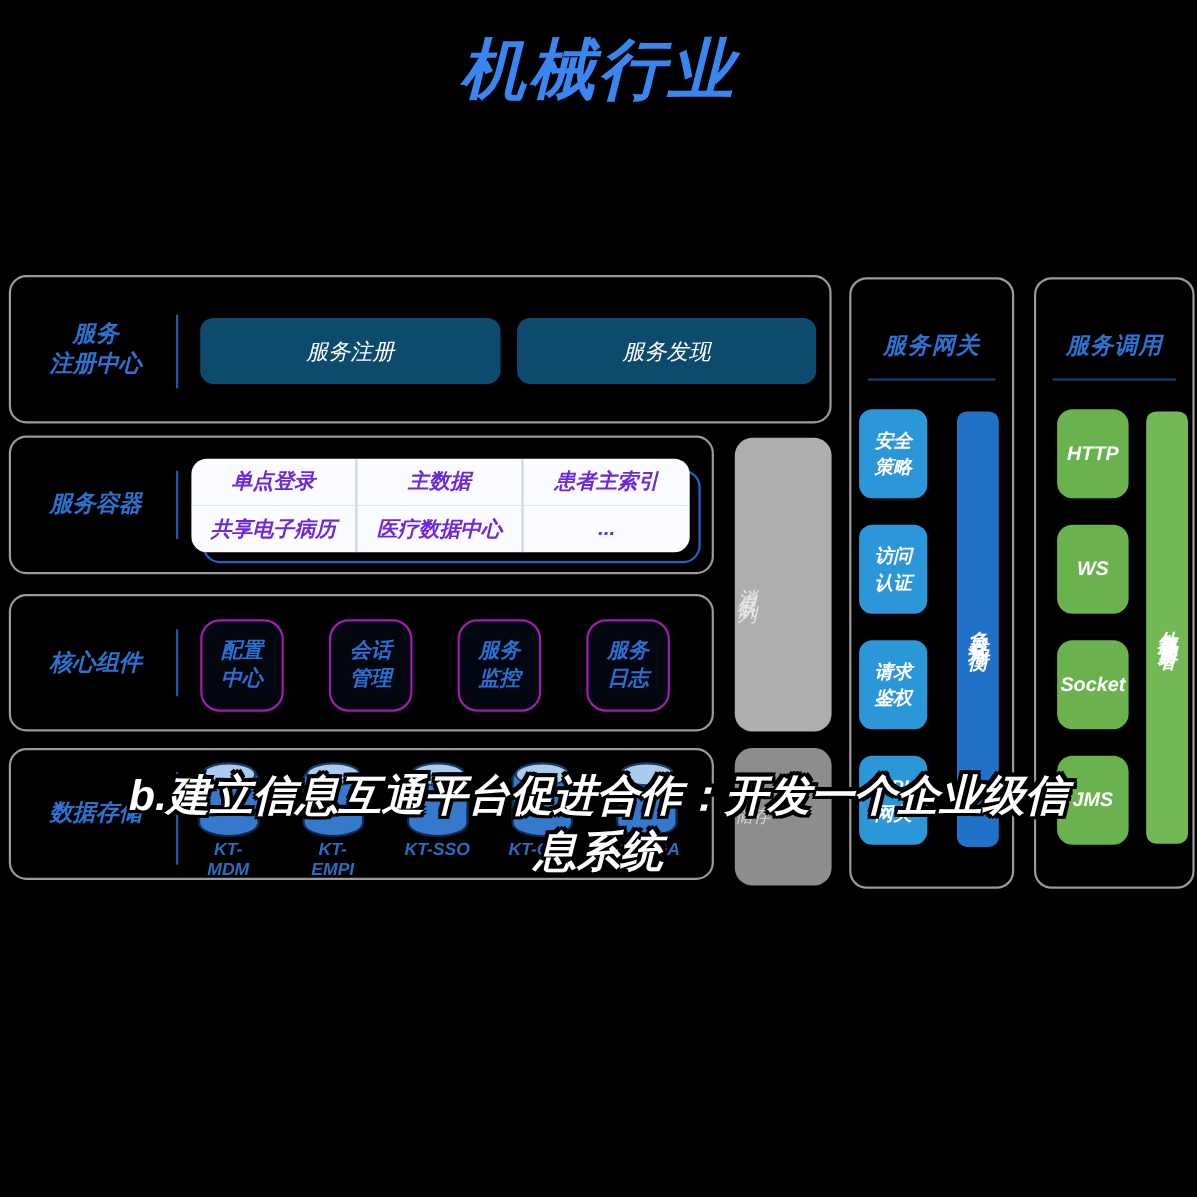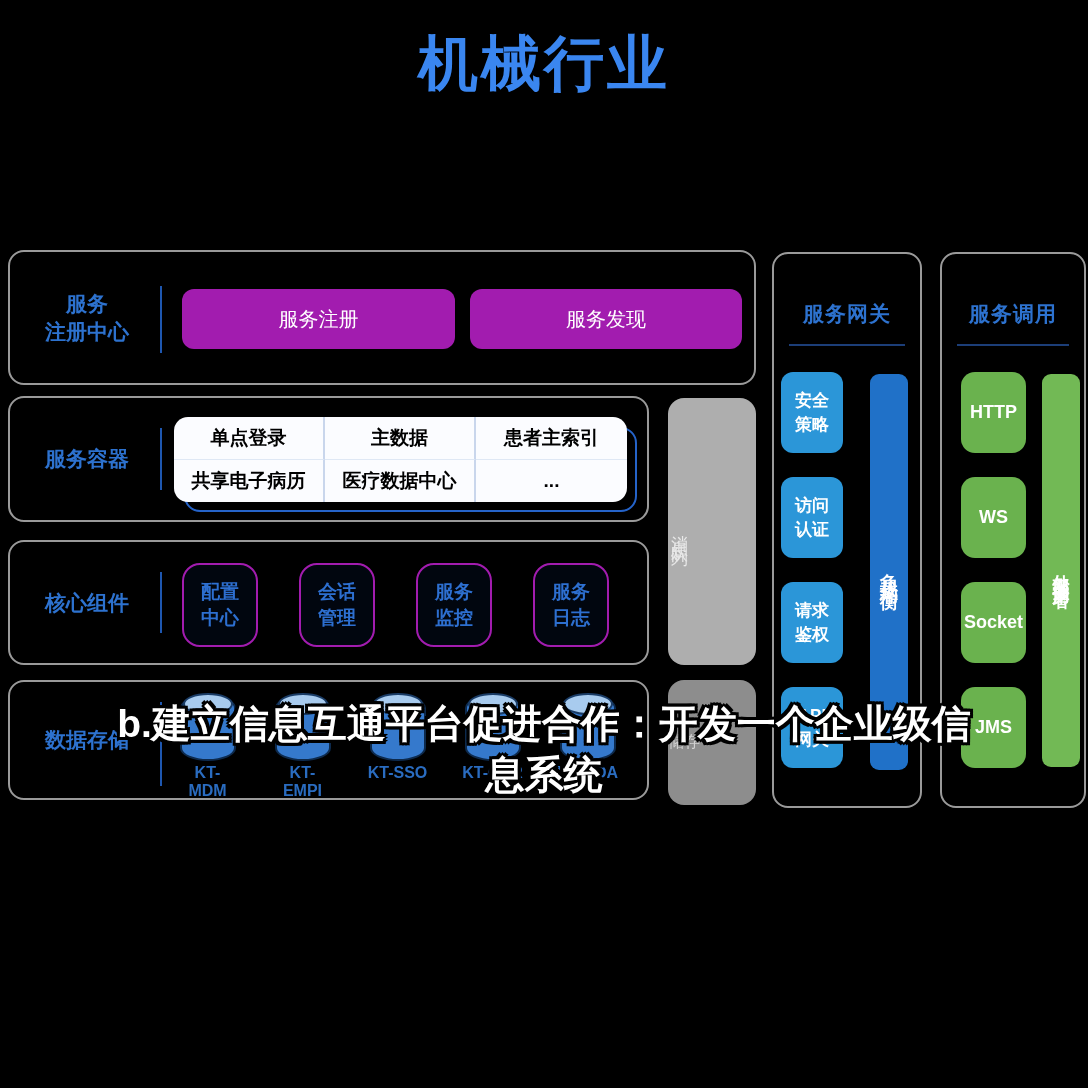--- a/index.html
+++ b/index.html
@@ -1,46 +1,46 @@
 <!DOCTYPE html>
 <html><head>
 <meta charset="utf-8">
 <style>
   html,body { margin:0; padding:0; background:#000; }
   #stage { position:relative; width:1088px; height:1088px; background:#000; overflow:hidden;
-           font-family:"Liberation Sans","DejaVu Sans",sans-serif; }
+           font-family:"Liberation Sans","DejaVu Sans",sans-serif;font-style:italic; }
 
   .page-title { position:absolute; top:24px; left:0; width:100%; text-align:center;
                 color:#3a86f0; font-size:60px; font-weight:bold; letter-spacing:3px; }
 
   .panel { position:absolute; border:2px solid #9a9a9a; border-radius:16px;
            box-sizing:border-box; background:#000; }
 
   .row-label { position:absolute; left:2px; top:50%; transform:translateY(-50%);
                width:150px; text-align:center; color:#2d72cf; font-size:21px;
                font-weight:bold; line-height:1.35; white-space:pre-line; }
   .row-divider { position:absolute; left:150px; top:30px; bottom:30px; width:2px; background:#1e57b0; }
 
   
   #row-registry { left:8px; top:250px; width:748px; height:135px; }
   #row-registry .row-divider { top:34px; bottom:30px; }
   .btn-row { position:absolute; left:172px; top:37px; display:flex; gap:15px; }
-  .green-btn { height:60px; background:#a21caf; border-radius:12px; color:#fff;
+  .green-btn { height:60px; background:#0c4a6e; border-radius:12px; color:#fff;
                font-size:20px; display:flex; align-items:center; justify-content:center; }
   .green-btn.b1 { width:273px; } .green-btn.b2 { width:272px; }
 
   
   #row-container { left:8px; top:396px; width:641px; height:126px; }
   .white-wrap { position:absolute; left:164px; top:19px; width:465px; height:97px; }
   .ghost-outline { position:absolute; left:10px; top:10px; width:453px; height:85px;
                    border:2px solid #2563c9; border-radius:16px; box-sizing:border-box; }
   .white-box { position:absolute; left:0; top:0; width:453px; height:85px; background:#fbfcff;
                border-radius:14px; display:grid; grid-template-columns:1fr 1fr 1fr;
                grid-auto-rows:1fr; overflow:hidden; }
-  .cell { display:flex; align-items:center; justify-content:center; color:#000000;
+  .cell { display:flex; align-items:center; justify-content:center; color:#6d28d9;
           font-weight:bold; font-size:19px; }
   .cell.vline { border-right:2px solid #c9d6ec; }
   .cell.hline { border-bottom:1px solid #dfe8f5; }
 
   
   #row-core { left:8px; top:540px; width:641px; height:125px; }
   .core-row { position:absolute; left:172px; top:21px; display:flex; gap:41px; }
   .core-box { width:76px; height:84px; border:2px solid #a21caf; border-radius:18px;
               box-sizing:border-box; background:#01060f; color:#2d6fd0; font-weight:bold;
               font-size:19px; line-height:1.35; display:flex; align-items:center;

